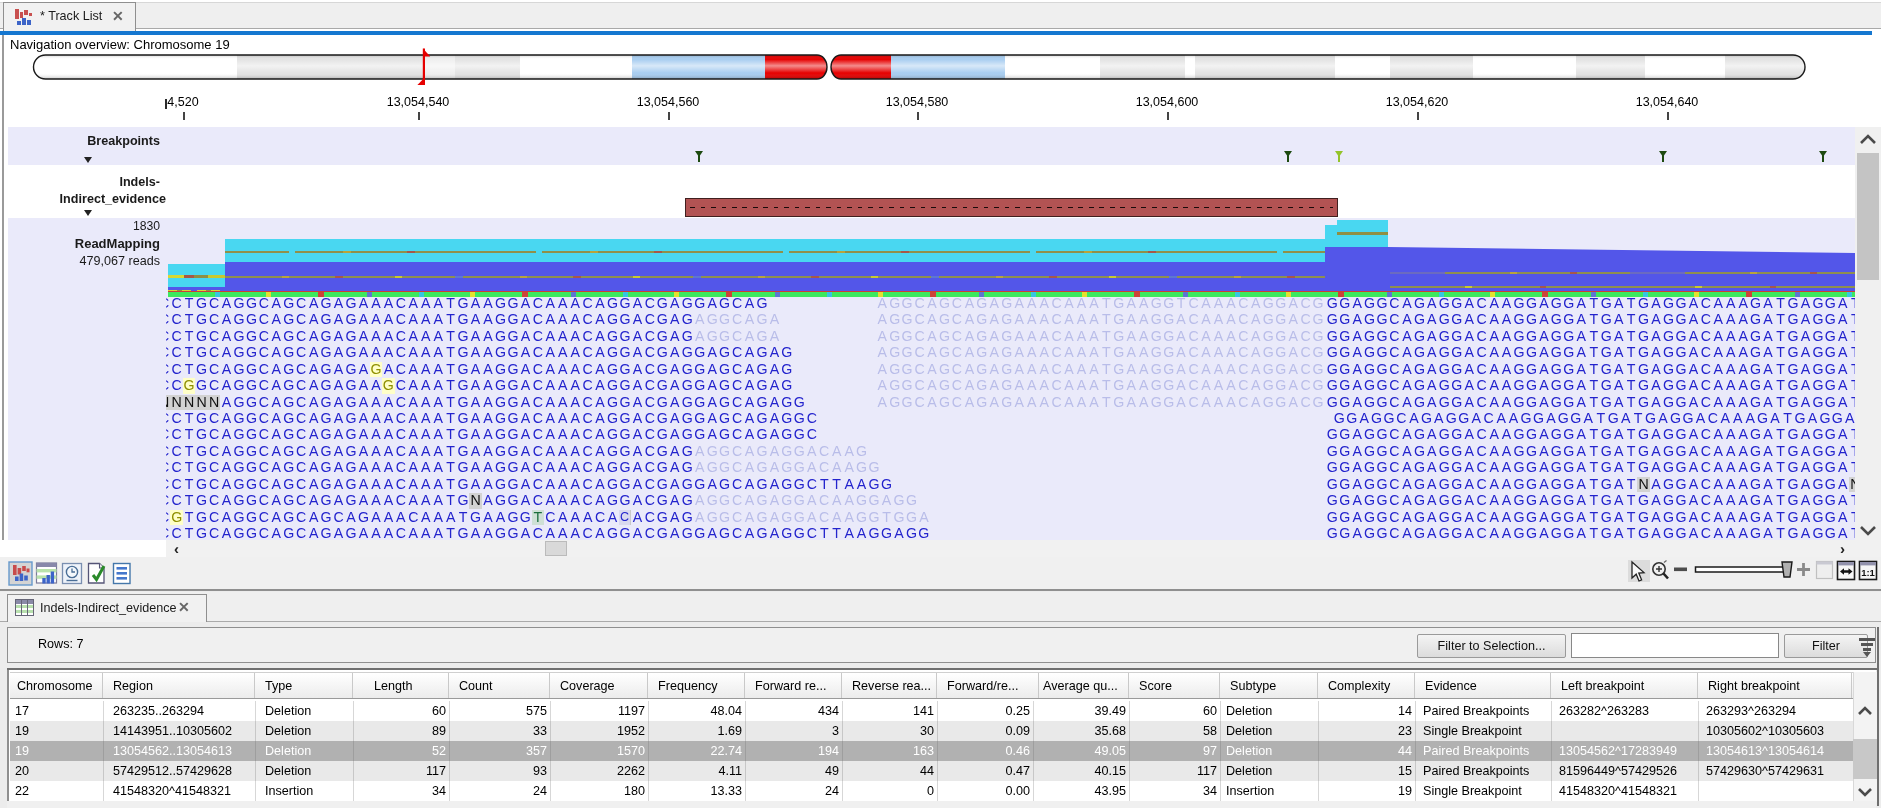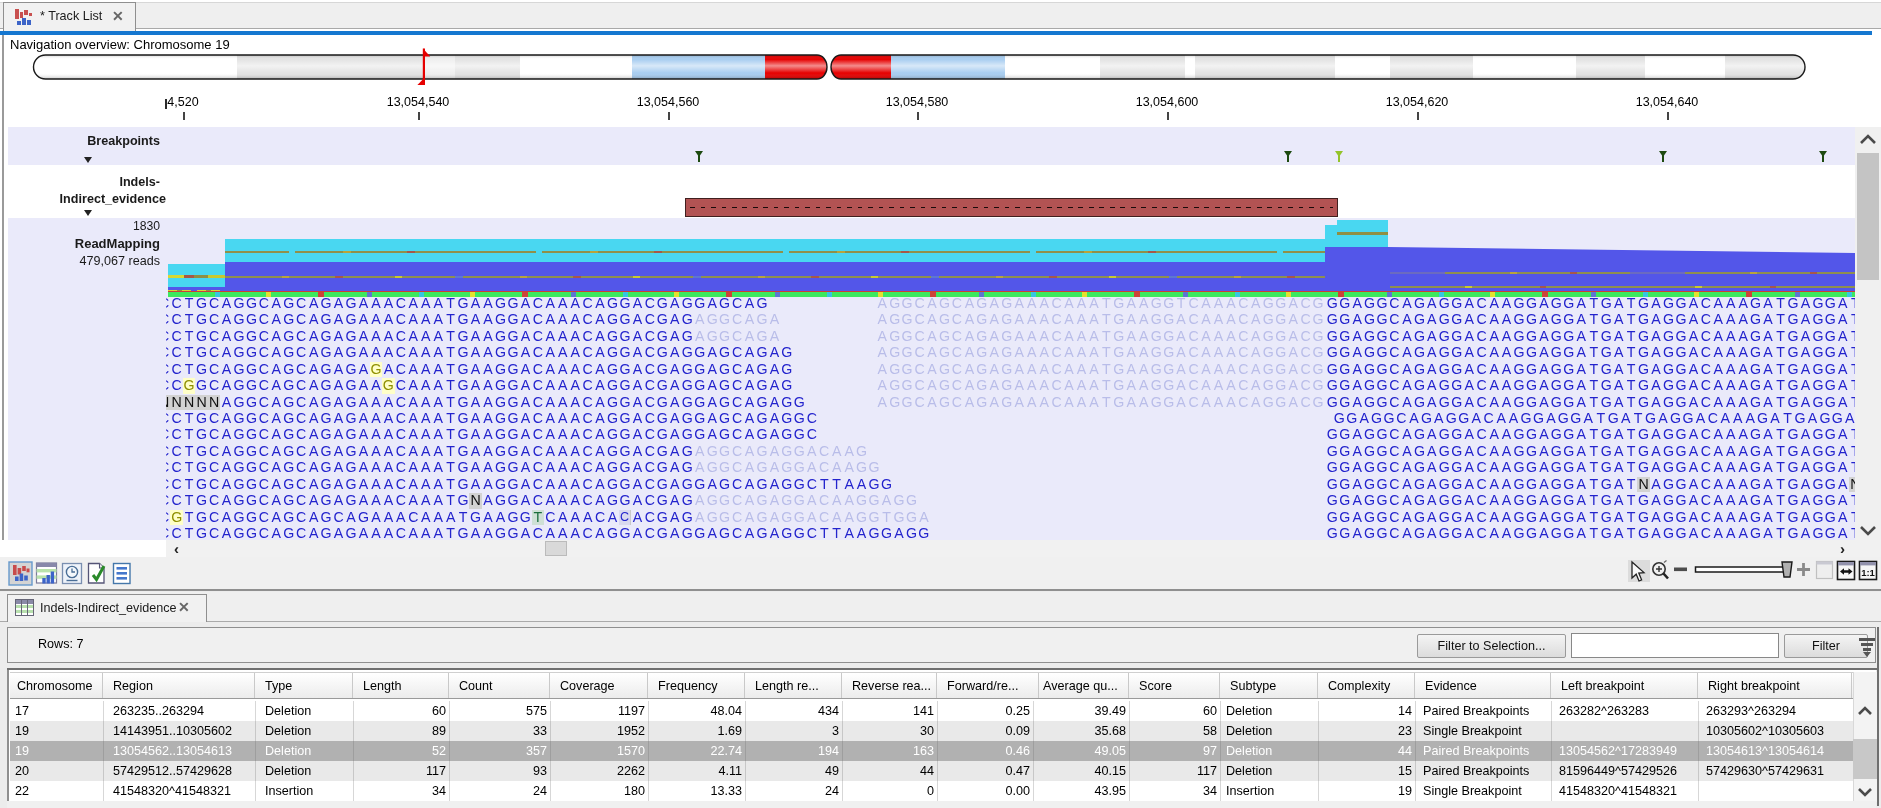--- a/index.html
+++ b/index.html
@@ -322,25 +322,25 @@
 <div class="abs" style="left:1859px;top:638px;width:16px;height:3px;background:#555"></div>
 <div class="abs" style="left:1861px;top:643px;width:12px;height:3px;background:#555"></div>
 <div class="abs" style="left:1863px;top:648px;width:8px;height:3px;background:#555"></div>
 <div class="abs" style="left:1863px;top:652px;width:0;height:0;border-left:4px solid transparent;border-right:4px solid transparent;border-top:5px solid #555"></div>
 
 <div class="abs" style="left:7px;top:668px;width:1869px;height:140px;background:#fff;border-left:2px solid #8f8f8f"></div>
 <div class="abs" style="left:10px;top:672px;width:1845px;height:27px;background:linear-gradient(#ffffff,#ececec);border-top:1px solid #cfcfcf;border-bottom:1.6px solid #9a9a9a">
       <div class="hc" style="left:0px;width:93px;padding-left:7px">Chromosome</div>
       <div class="hc" style="left:94px;width:151px;padding-left:9px">Region</div>
       <div class="hc" style="left:246px;width:97px;padding-left:9px">Type</div>
-      <div class="hc" style="left:344px;width:95px;padding-left:9px">Length</div>
+      <div class="hc" style="left:344px;width:95px;padding-left:20px">Length</div>
       <div class="hc" style="left:440px;width:100px;padding-left:9px">Count</div>
       <div class="hc" style="left:541px;width:97px;padding-left:9px">Coverage</div>
       <div class="hc" style="left:639px;width:96px;padding-left:9px">Frequency</div>
-      <div class="hc" style="left:736px;width:96px;padding-left:9px">Length re...</div>
+      <div class="hc" style="left:736px;width:96px;padding-left:9px">Forward re...</div>
       <div class="hc" style="left:833px;width:94px;padding-left:9px">Reverse rea...</div>
       <div class="hc" style="left:928px;width:101px;padding-left:9px">Forward/re...</div>
       <div class="hc" style="left:1024px;width:95px;padding-left:9px">Average qu...</div>
       <div class="hc" style="left:1120px;width:90px;padding-left:9px">Score</div>
       <div class="hc" style="left:1211px;width:97px;padding-left:9px">Subtype</div>
       <div class="hc" style="left:1309px;width:96px;padding-left:9px">Complexity</div>
       <div class="hc" style="left:1406px;width:135px;padding-left:9px">Evidence</div>
       <div class="hc" style="left:1542px;width:146px;padding-left:9px">Left breakpoint</div>
       <div class="hc" style="left:1689px;width:153px;padding-left:9px">Right breakpoint</div>
     </div>

